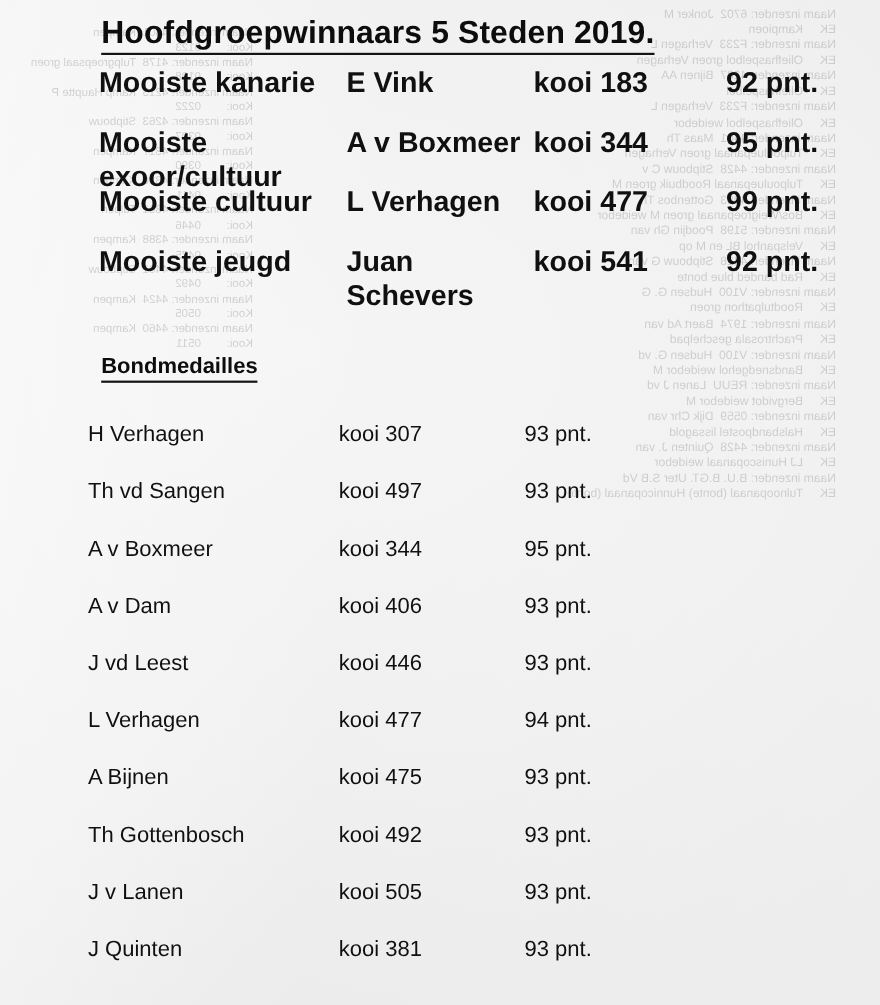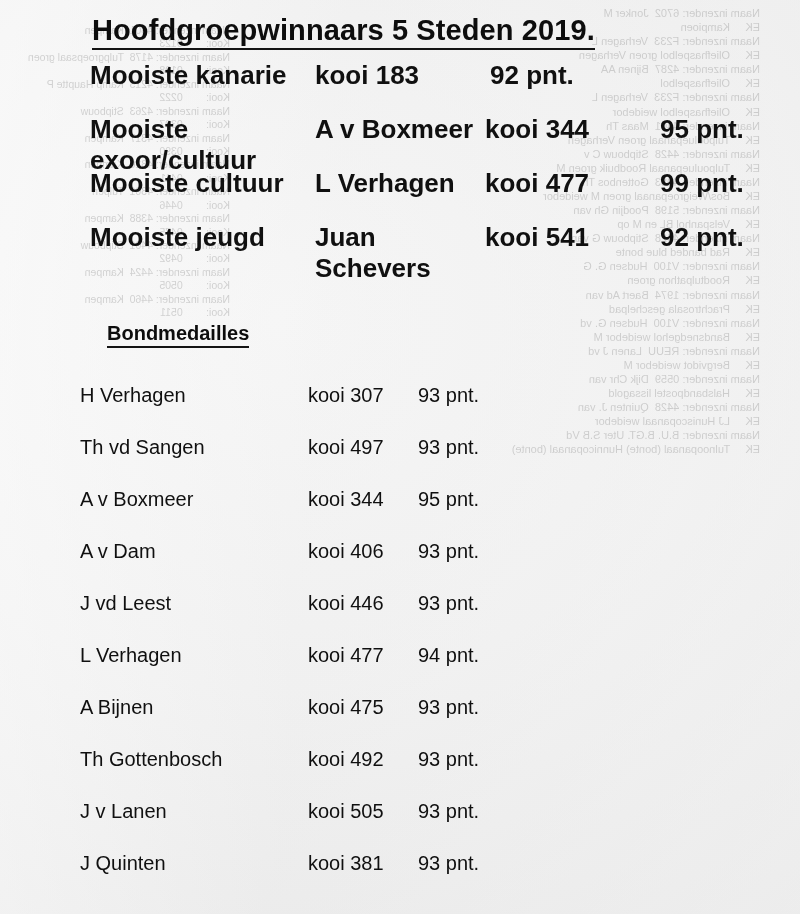--- a/index.html
+++ b/index.html
@@ -91,39 +91,38 @@
   .section-title {
     position: absolute;
     left: 92px;
     top: 322px;
     font-size: 20px;
     font-weight: bold;
     color: #0d0d0d;
     border-bottom: 2px solid #141414;
     padding-bottom: 1px;
     display: inline-block;
-    margin-left: 15px;
   }
 
   .medals {
     position: absolute;
     left: 80px;
     top: 384px;
     width: 660px;
   }
   .medal-row {
     display: flex;
     align-items: baseline;
     height: 52px;
     font-size: 20px;
     color: #101010;
   }
   .medal-row .mname { width: 228px; }
   .medal-row .mkooi { width: 110px; }
-  .medal-row .mpnt  { width: 120px; }
+  .medal-row .mpnt  { width: 120px; text-align: right; }
 </style>
 </head>
 <body>
 
 <div class="page">
   <div class="paper-noise"></div>
 
   <div class="bleed">
     <div class="bcol right" style="left:40px; top:6px;">Naam inzender: 6702  Jonker M
 EK     Kampioen
@@ -181,20 +180,21 @@
 Kooi:        0511</div>
   </div>
 
   <div class="content">
 
     <div class="doc-title">Hoofdgroepwinnaars 5 Steden 2019.</div>
 
     <div class="winners">
       <div class="winner-row">
         <span class="cat">Mooiste kanarie</span>
+        <span class="name">E Vink</span>
         <span class="kooi">kooi 183</span>
         <span class="pnt">92 pnt.</span>
       </div>
       <div class="winner-row">
         <span class="cat">Mooiste exoor/cultuur</span>
         <span class="name">A v Boxmeer</span>
         <span class="kooi">kooi 344</span>
         <span class="pnt">95 pnt.</span>
       </div>
       <div class="winner-row">

